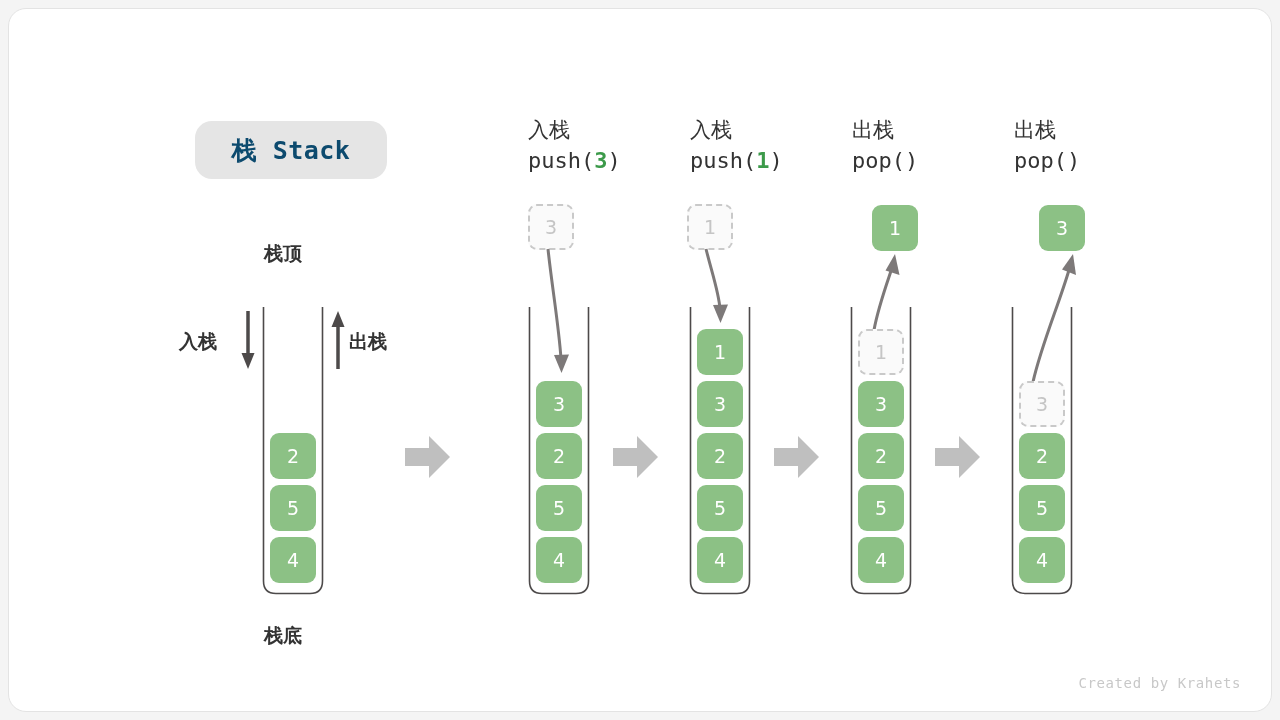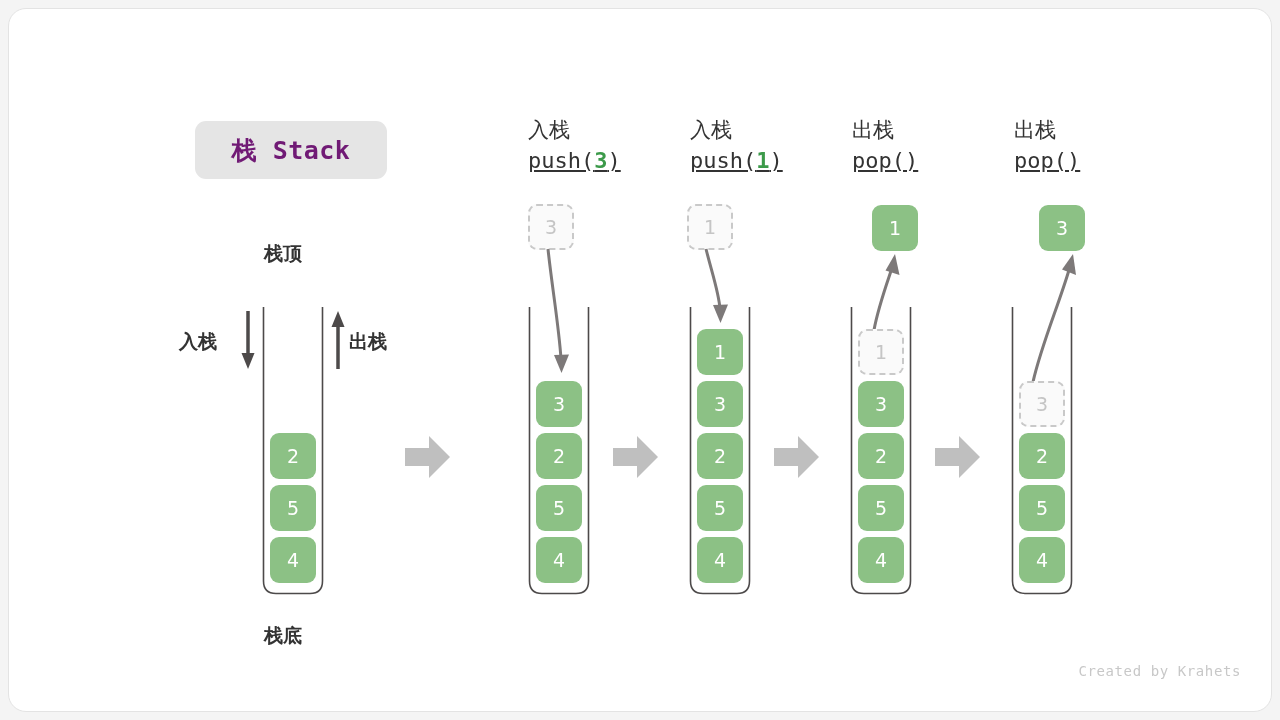--- a/index.html
+++ b/index.html
@@ -34,28 +34,28 @@
   }
 
   
   .title-badge {
     position: absolute;
     left: 186px;
     top: 112px;
     width: 192px;
     height: 58px;
     background: #e5e5e5;
-    border-radius: 11px;
+    border-radius: 17px;
     display: flex;
     align-items: center;
     justify-content: center;
     font-family: "DejaVu Sans Mono", "Liberation Mono", monospace;
     font-size: 25px;
     font-weight: bold;
-    color: #701a75;
+    color: #0c4a6e;
     letter-spacing: 0.5px;
   }
 
   
   .lbl {
     position: absolute;
     font-size: 19px;
     font-weight: bold;
     color: #333333;
     white-space: nowrap;
@@ -106,38 +106,37 @@
     display: block;
     font-size: 21px;
     line-height: 30px;
   }
   .col-head .code {
     display: block;
     font-family: "DejaVu Sans Mono", "Liberation Mono", monospace;
     font-size: 22px;
     line-height: 32px;
     color: #333333;
-    text-decoration: underline;
   }
   .col-head .code .arg { color: #3c9a4a; font-weight: bold; }
 
   
   .float-box { position: absolute; }
 
   
   .step-arrow { position: absolute; }
 
   
   .motion { position: absolute; overflow: visible; }
 
   
   .footer {
     position: absolute;
     right: 30px;
-    bottom: 32px;
+    bottom: 20px;
     font-family: "DejaVu Sans Mono", "Liberation Mono", monospace;
     font-size: 14px;
     color: #c8c8c8;
     letter-spacing: 0.6px;
   }
 </style>
 </head>
 <body>
 
 <div id="canvas">

